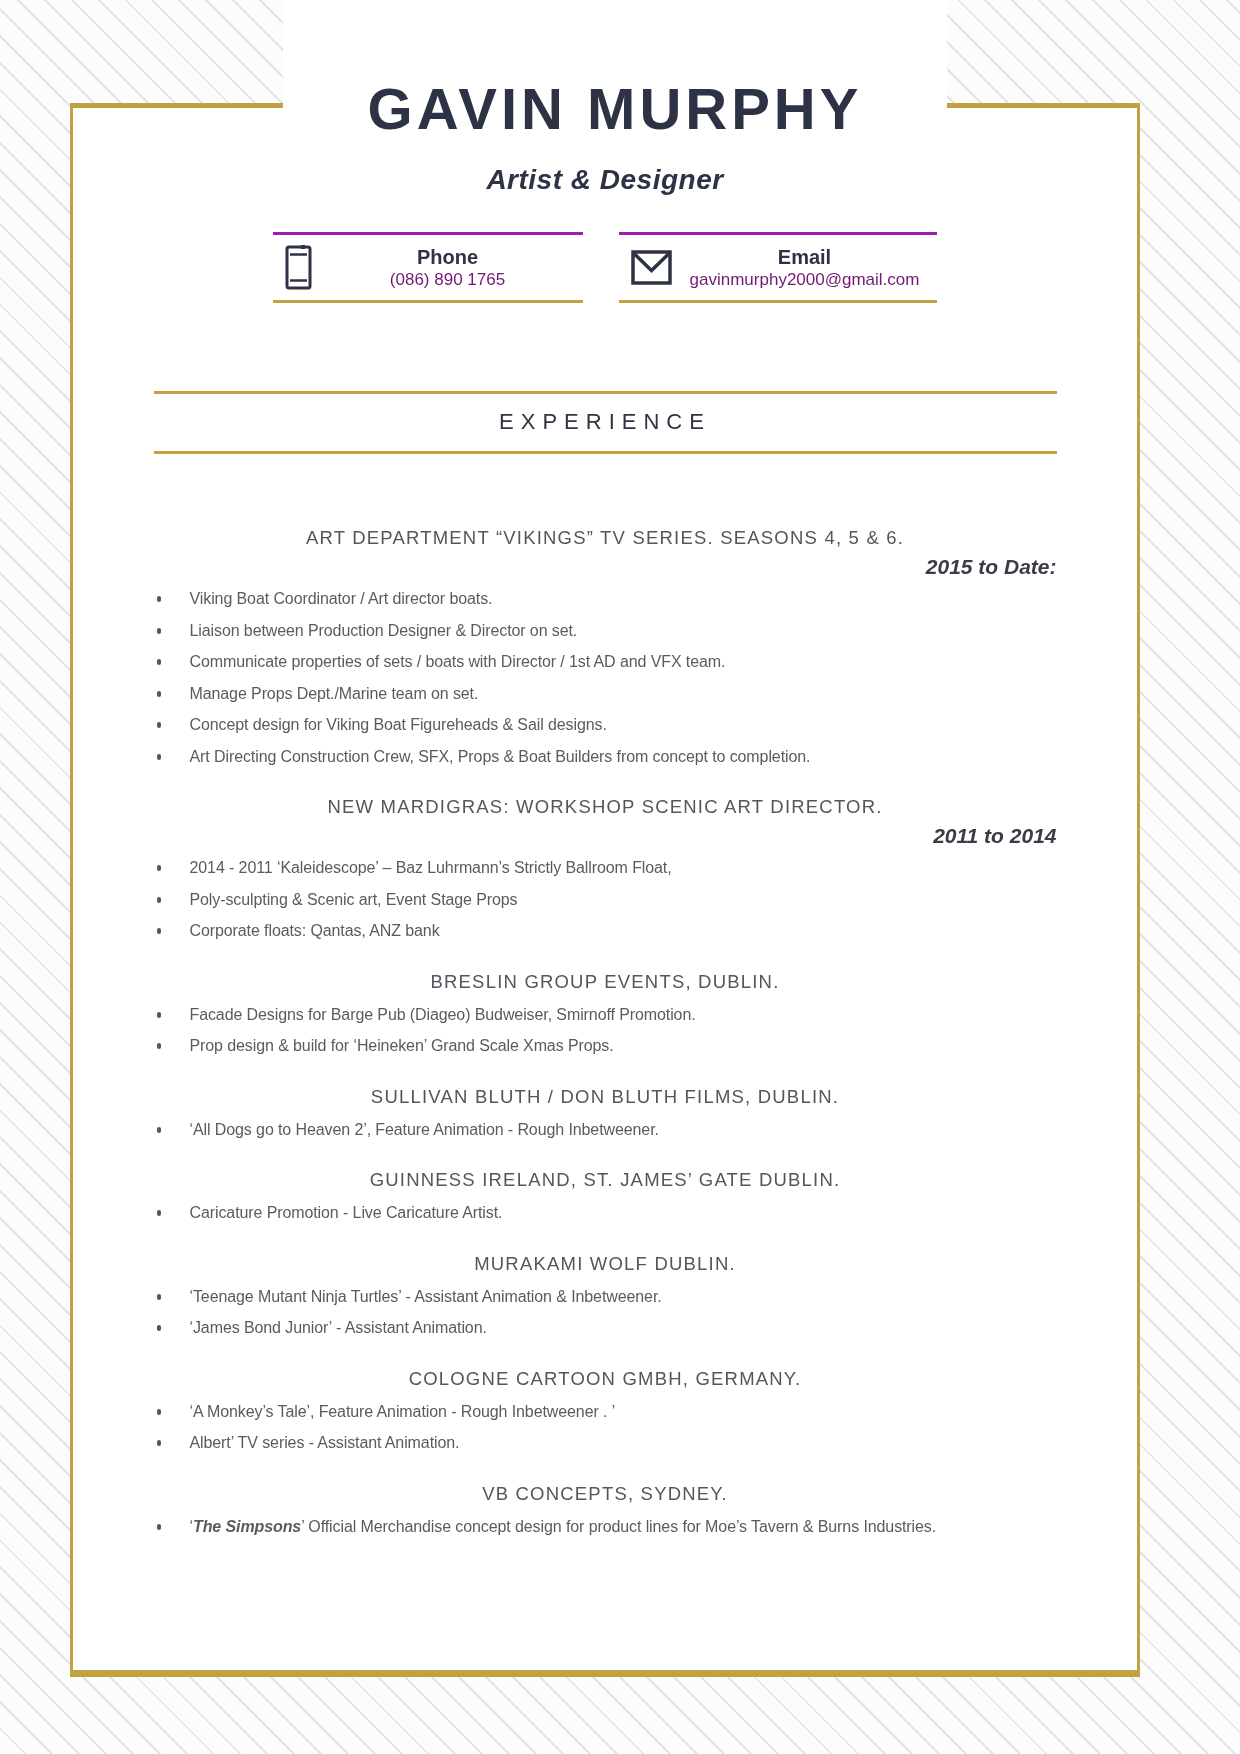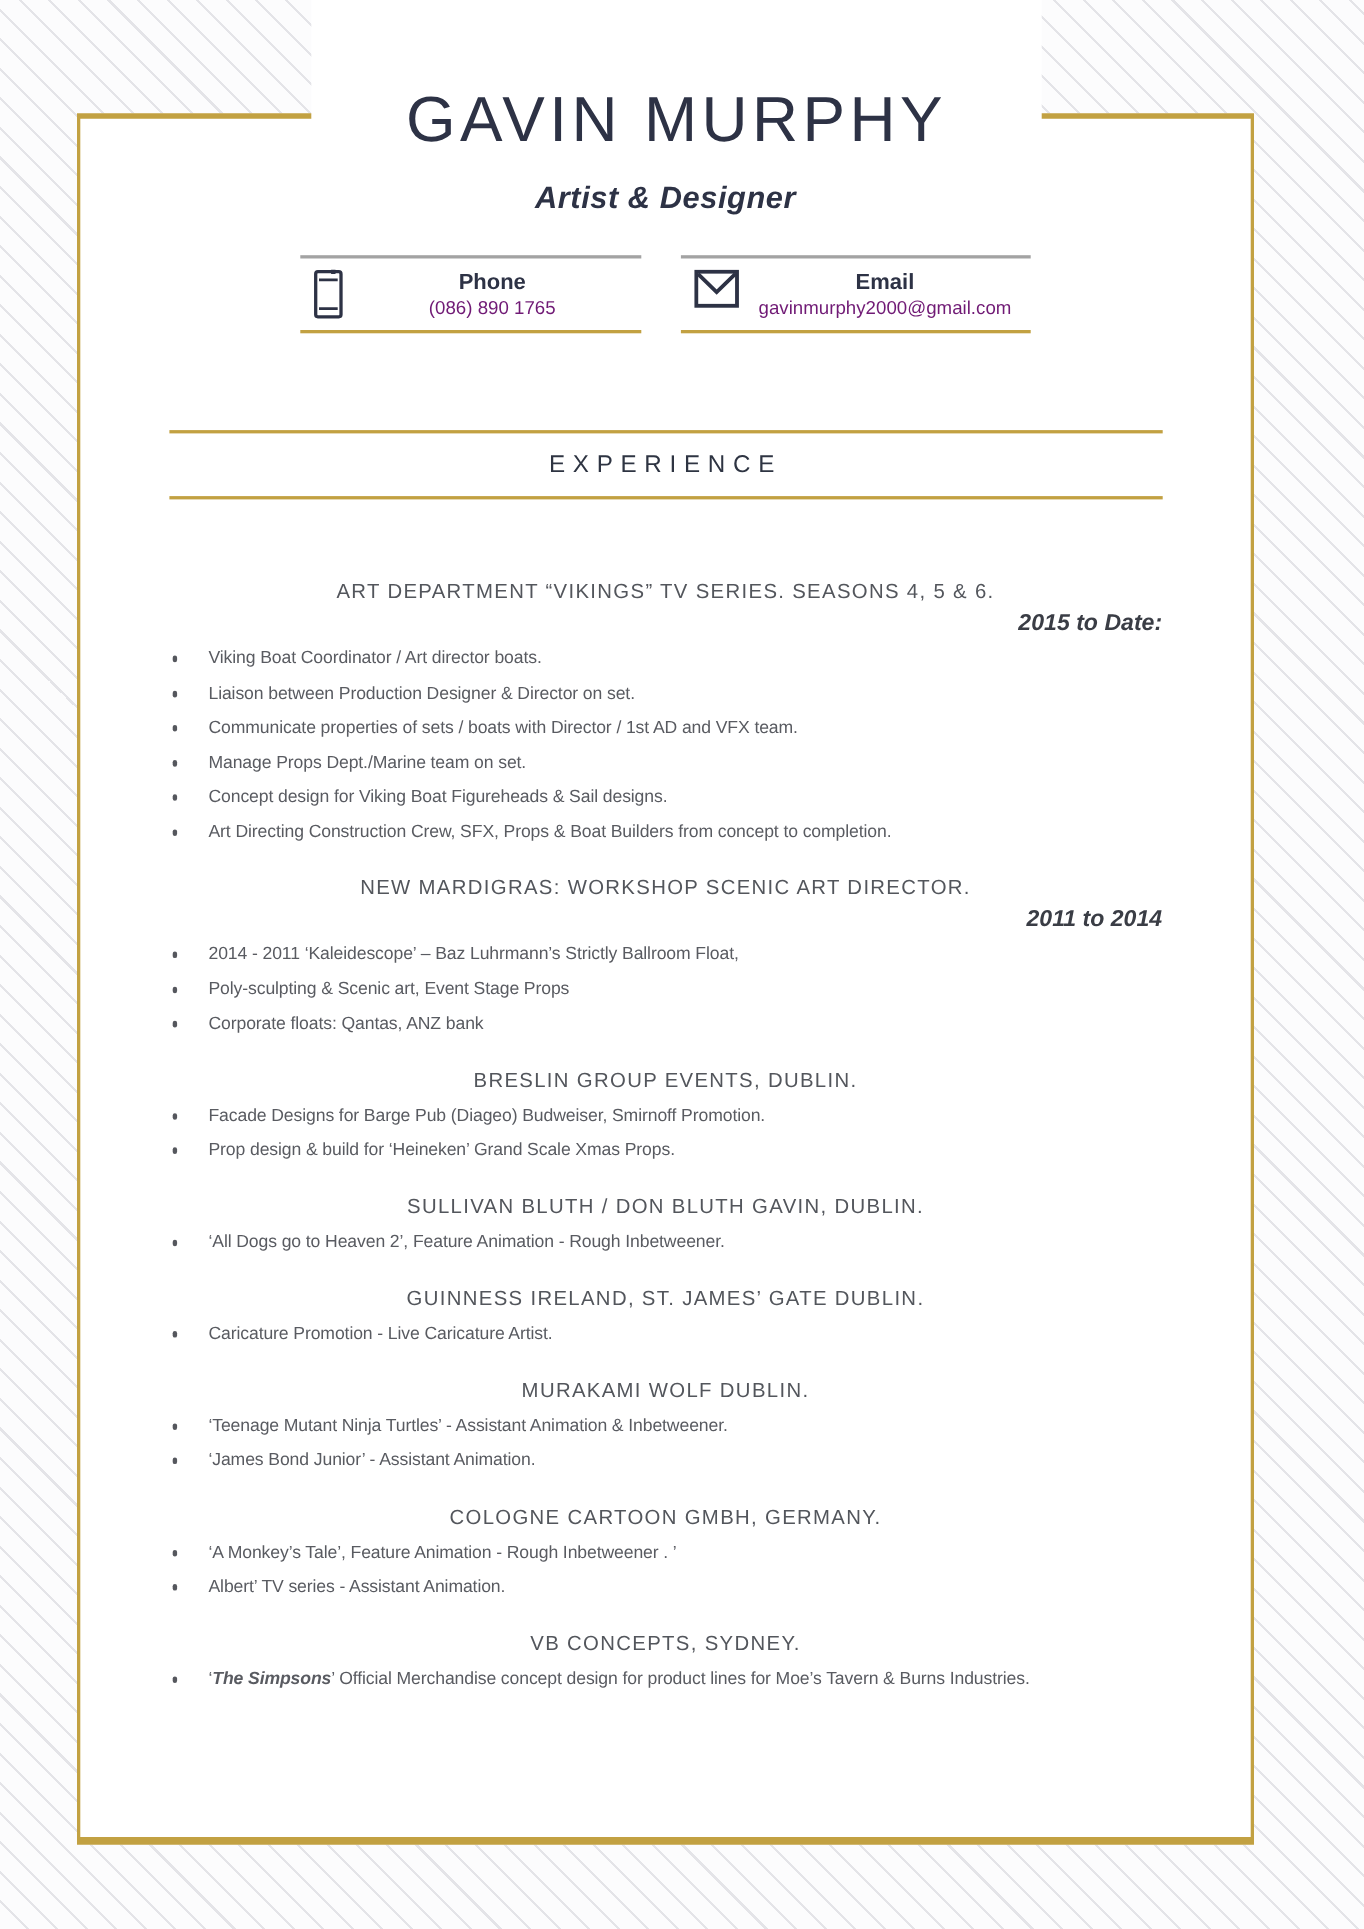--- a/index.html
+++ b/index.html
@@ -23,34 +23,34 @@
   }
   .title-box{
     position:absolute;left:283px;top:0;
     width:664px;height:146px;
     background:#ffffff;
     z-index:2;text-align:center;
   }
   .person-name{
     margin:0;padding-top:80px;
     font-size:58px;line-height:58px;
-    font-weight:400;letter-spacing:4px;
+    font-weight:700;letter-spacing:4px;
     color:#2d3245;white-space:nowrap;
   }
   .content{position:relative;width:903px;margin:0 auto;}
   .subtitle{
     margin-top:55px;text-align:center;
     font-size:28px;line-height:34px;
     font-style:italic;font-weight:600;
     color:#2d3245;letter-spacing:.5px;
   }
   .contact-row{margin-top:35px;display:flex;justify-content:center;gap:36px;}
   .contact-card{
-    border-top:3px solid #a3a3a3;border-bottom:3px solid #C2A142;
-    padding:10px 0;display:flex;align-items:flex-start;box-sizing:border-box;
+    border-top:3px solid #a21caf;border-bottom:3px solid #C2A142;
+    padding:10px 0;display:flex;align-items:center;box-sizing:border-box;
   }
   .contact-card.phone{width:310px;}
   .contact-card.email{width:318px;}
   .contact-icon{margin-left:12px;display:flex;flex:0 0 auto;}
   .contact-text{flex:1;text-align:center;}
   .contact-label{font-size:20px;font-weight:700;color:#2d3245;line-height:24px;}
   .contact-value{font-size:17px;color:#701a75;line-height:20px;margin-top:1px;}
   .exp-header{
     margin-top:88px;
     border-top:3px solid #C2A142;border-bottom:3px solid #C2A142;
@@ -153,21 +153,21 @@
   <section class="job">
     <h2 class="job-heading">BRESLIN GROUP EVENTS, DUBLIN.</h2>
 
     <ul class="job-bullets">
               <li><span class="bullet-dot"></span><span class="bullet-text"><span>Facade Designs for Barge Pub (Diageo) Budweiser, Smirnoff Promotion.</span></span></li>
               <li><span class="bullet-dot"></span><span class="bullet-text"><span>Prop design &amp; build for ‘Heineken’ Grand Scale Xmas Props.</span></span></li>
             </ul>
   </section>
 
   <section class="job">
-    <h2 class="job-heading">SULLIVAN BLUTH / DON BLUTH GAVIN, DUBLIN.</h2>
+    <h2 class="job-heading">SULLIVAN BLUTH / DON BLUTH FILMS, DUBLIN.</h2>
 
     <ul class="job-bullets">
               <li><span class="bullet-dot"></span><span class="bullet-text"><span>‘All Dogs go to Heaven 2’,  Feature Animation - Rough Inbetweener.</span></span></li>
             </ul>
   </section>
 
   <section class="job">
     <h2 class="job-heading">GUINNESS IRELAND, ST. JAMES’ GATE DUBLIN.</h2>
 
     <ul class="job-bullets">

